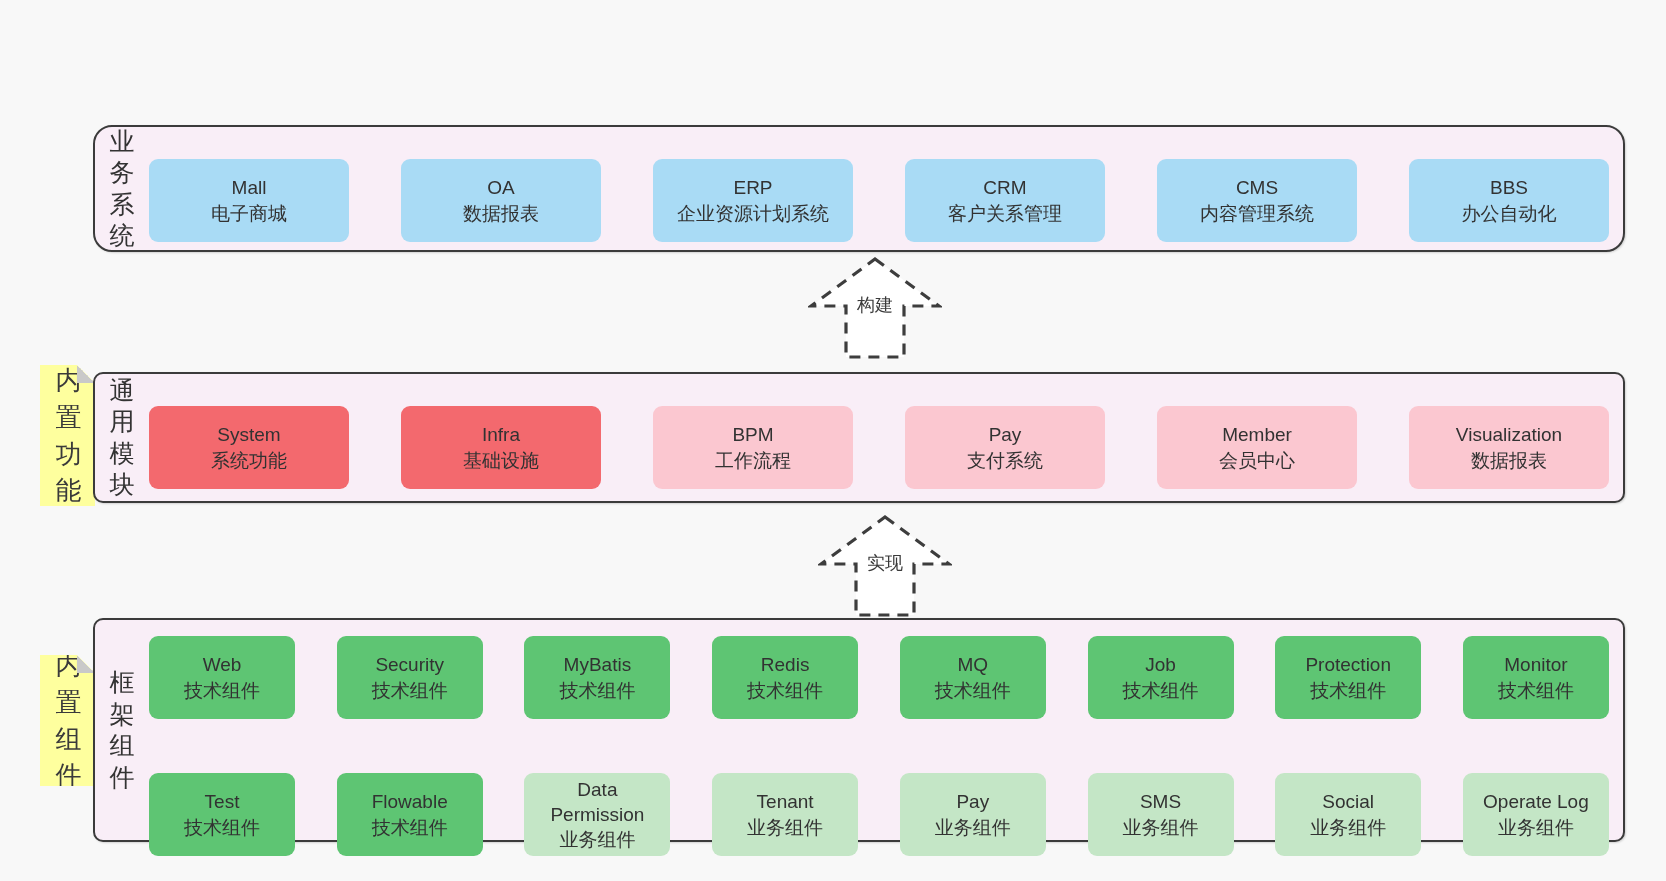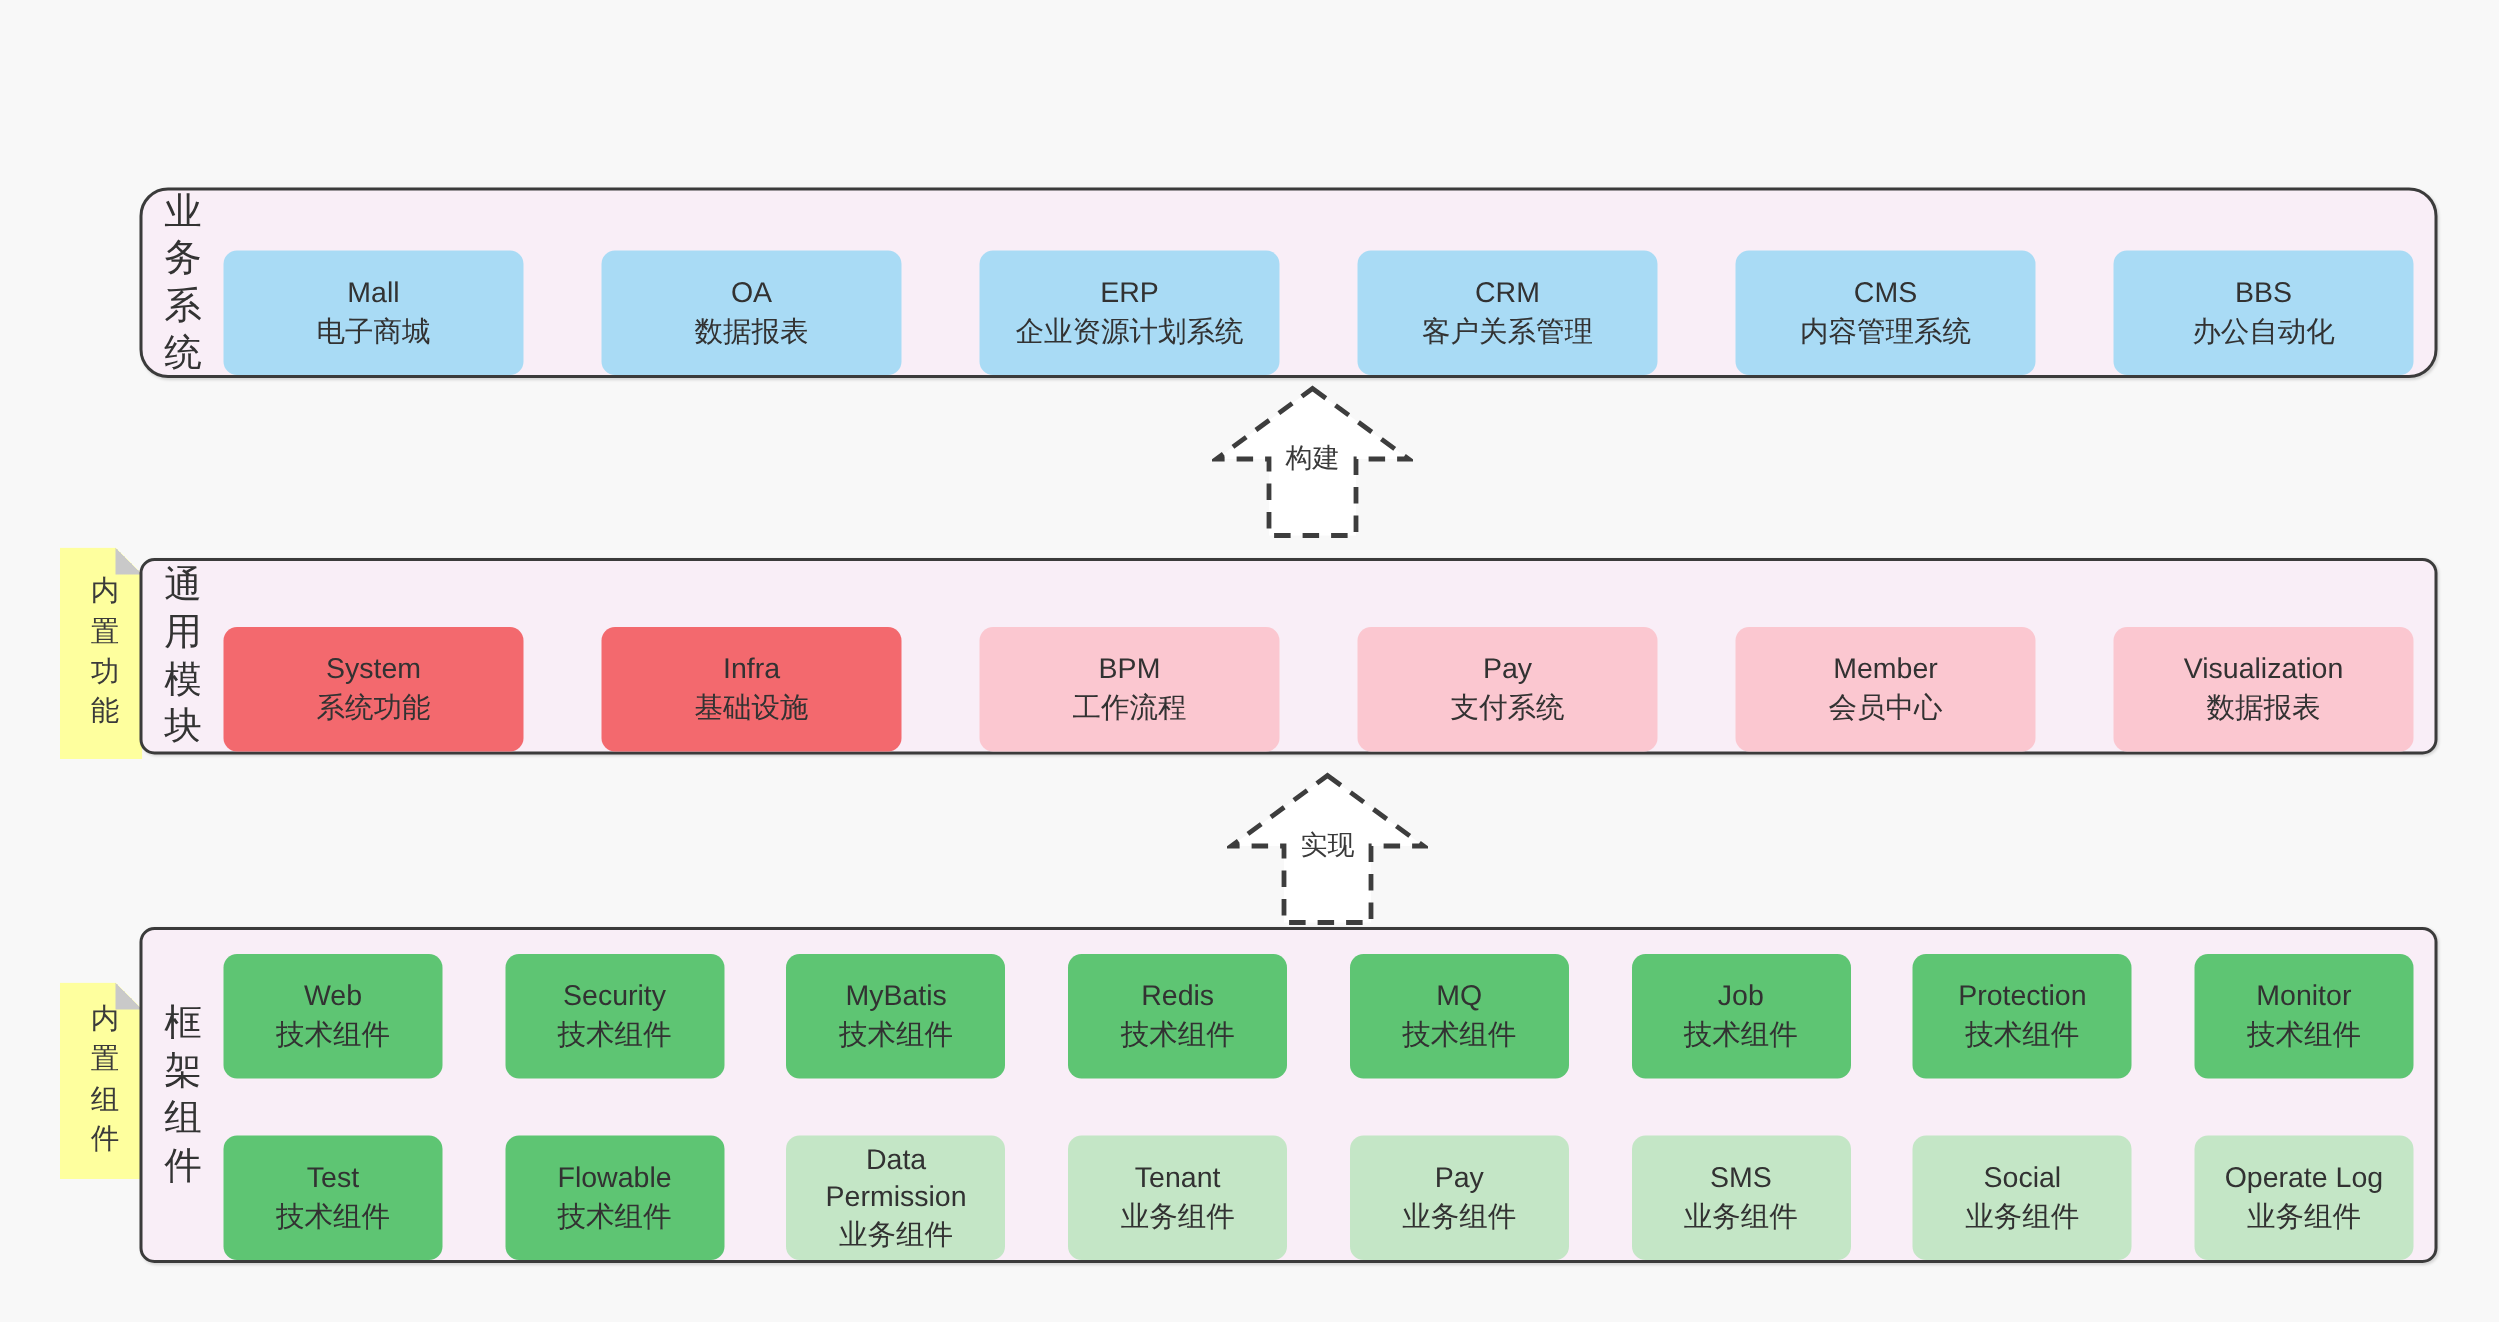--- a/index.html
+++ b/index.html
@@ -41,21 +41,22 @@
     line-height: 1.26;
     text-align: center;
     word-break: break-all;
     color: var(--text, #333);
     flex: 0 0 auto;
   }
   .row {
     flex: 1;
     display: flex;
     justify-content: space-between;
-    align-items: flex-end;
+    align-items: flex-start;
+    margin-top: 32px;
   }
   .rows {
     flex: 1;
     display: flex;
     flex-direction: column;
     justify-content: center;
     gap: 22px;
   }
   
   .box {
@@ -89,23 +90,23 @@
     clip-path: polygon(0 0, calc(100% - 18px) 0, 100% 18px, 100% 100%, 0 100%);
     display: flex;
     align-items: center;
     justify-content: center;
     z-index: 0;
   }
   .sticky-common    { top: 365px; height: 141px; }
   .sticky-framework { top: 655px; height: 131px; }
   .sticky-text {
     width: 24px;
-    font-size: 19px;
+    font-size: 26px;
     line-height: 1.42;
-    text-align: right;
+    text-align: center;
     word-break: break-all;
     color: #3a3a3a;
   }
   .fold {
     position: absolute;
     top: 0; right: 0;
     width: 18px; height: 18px;
     background: linear-gradient(to bottom left,
                 rgba(0,0,0,0) 0 50%,
                 var(--fold-gray, #c9c9c9) 50% 100%);

